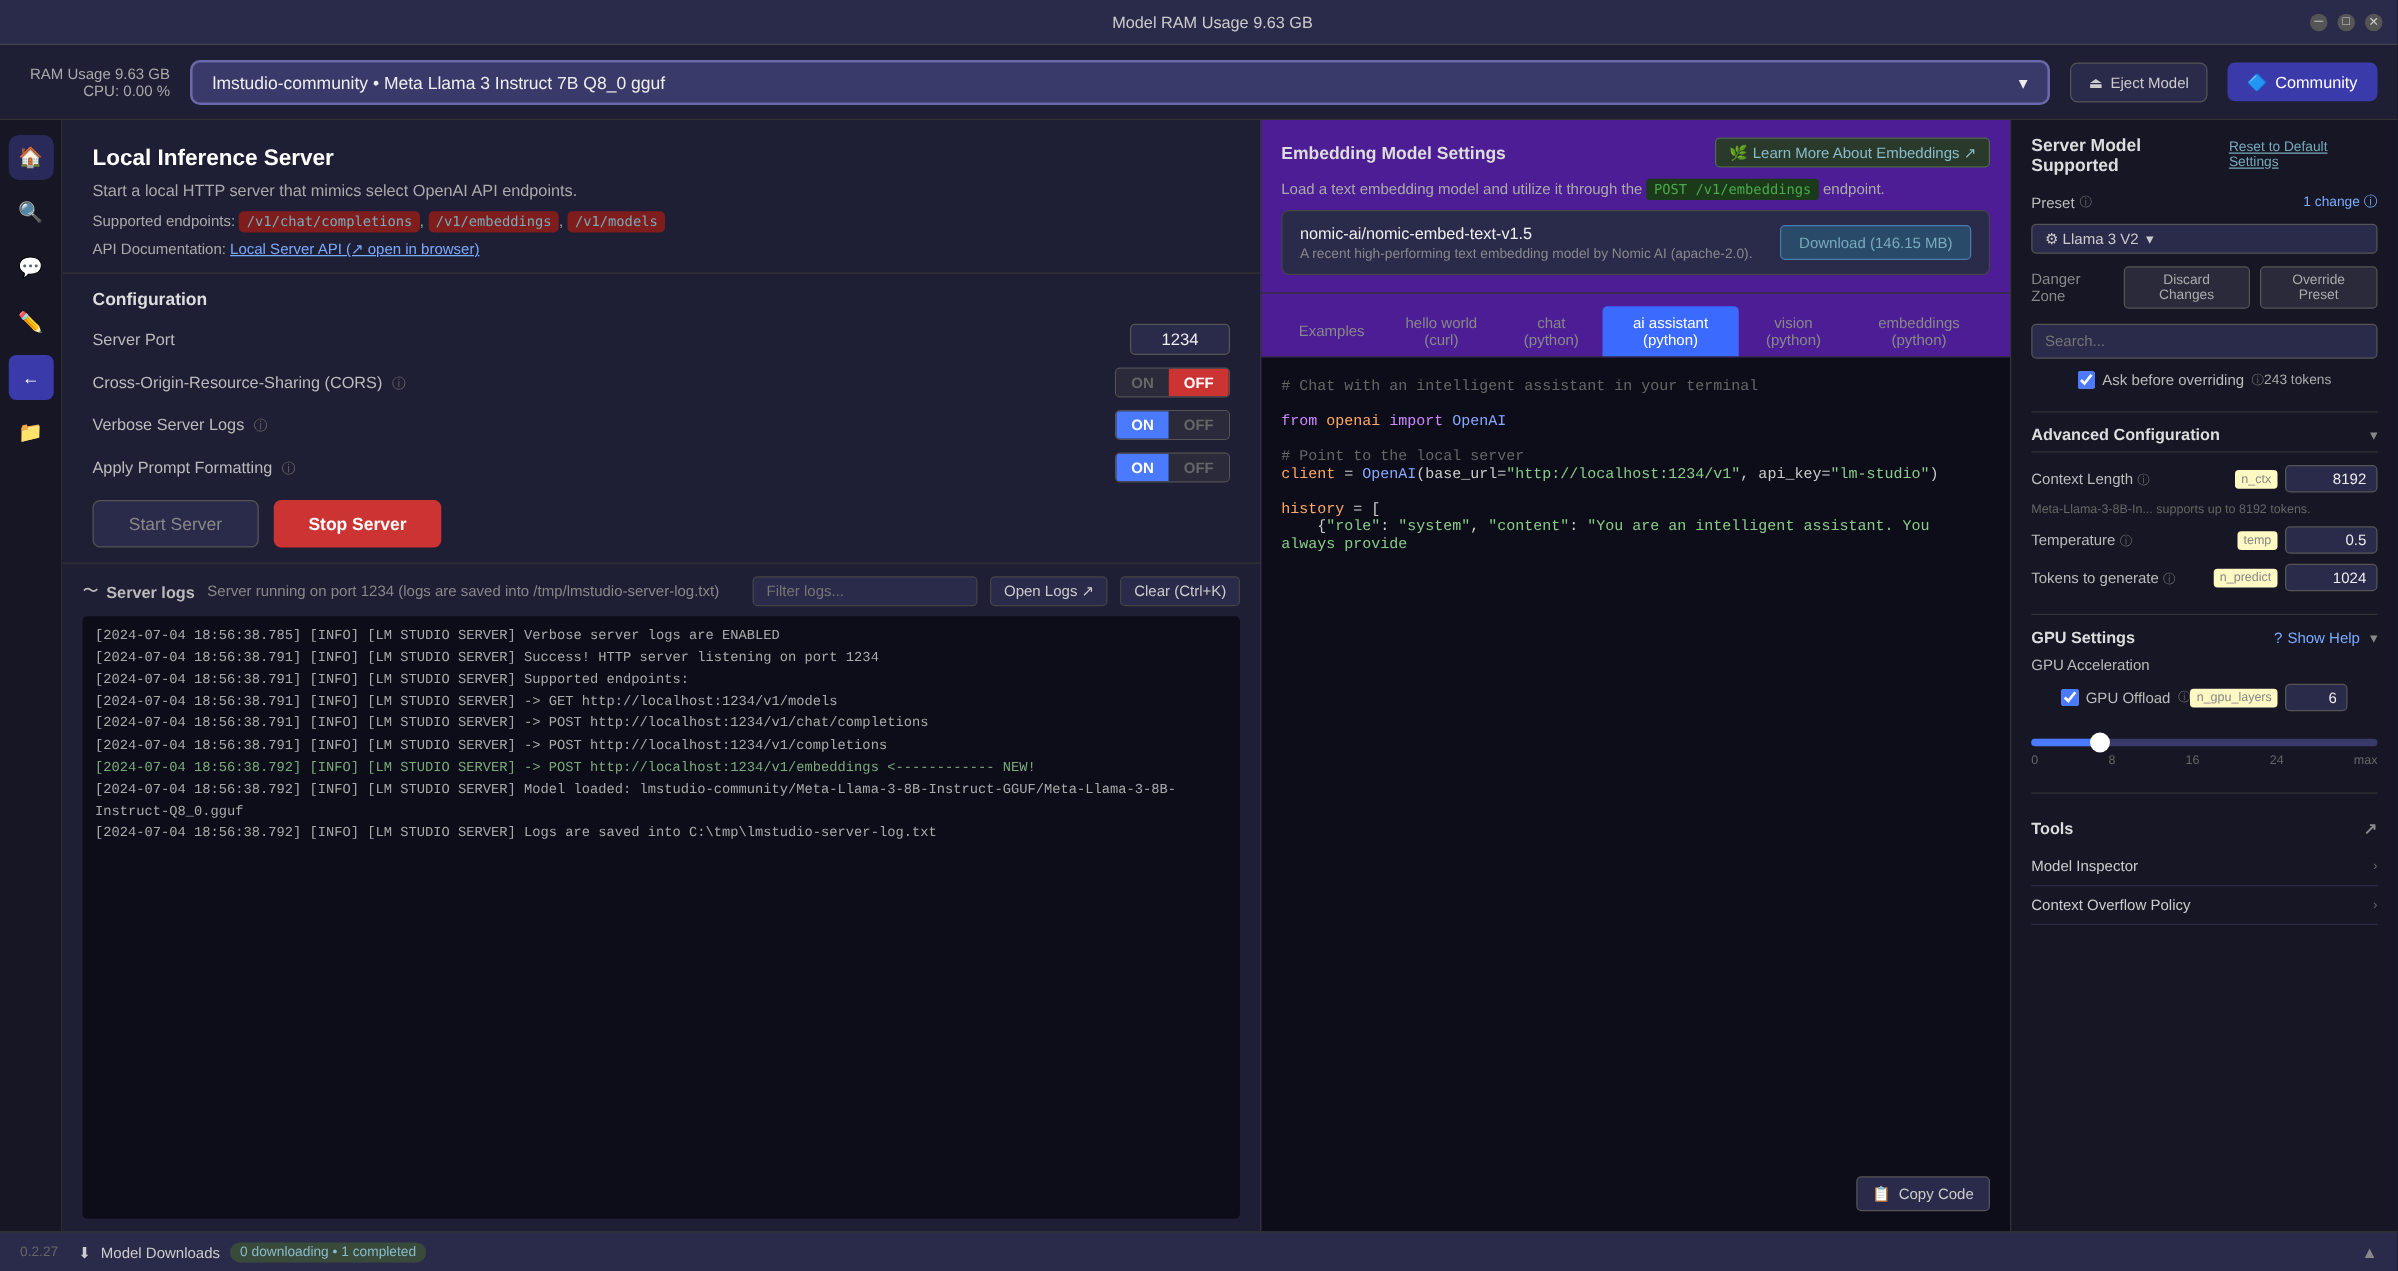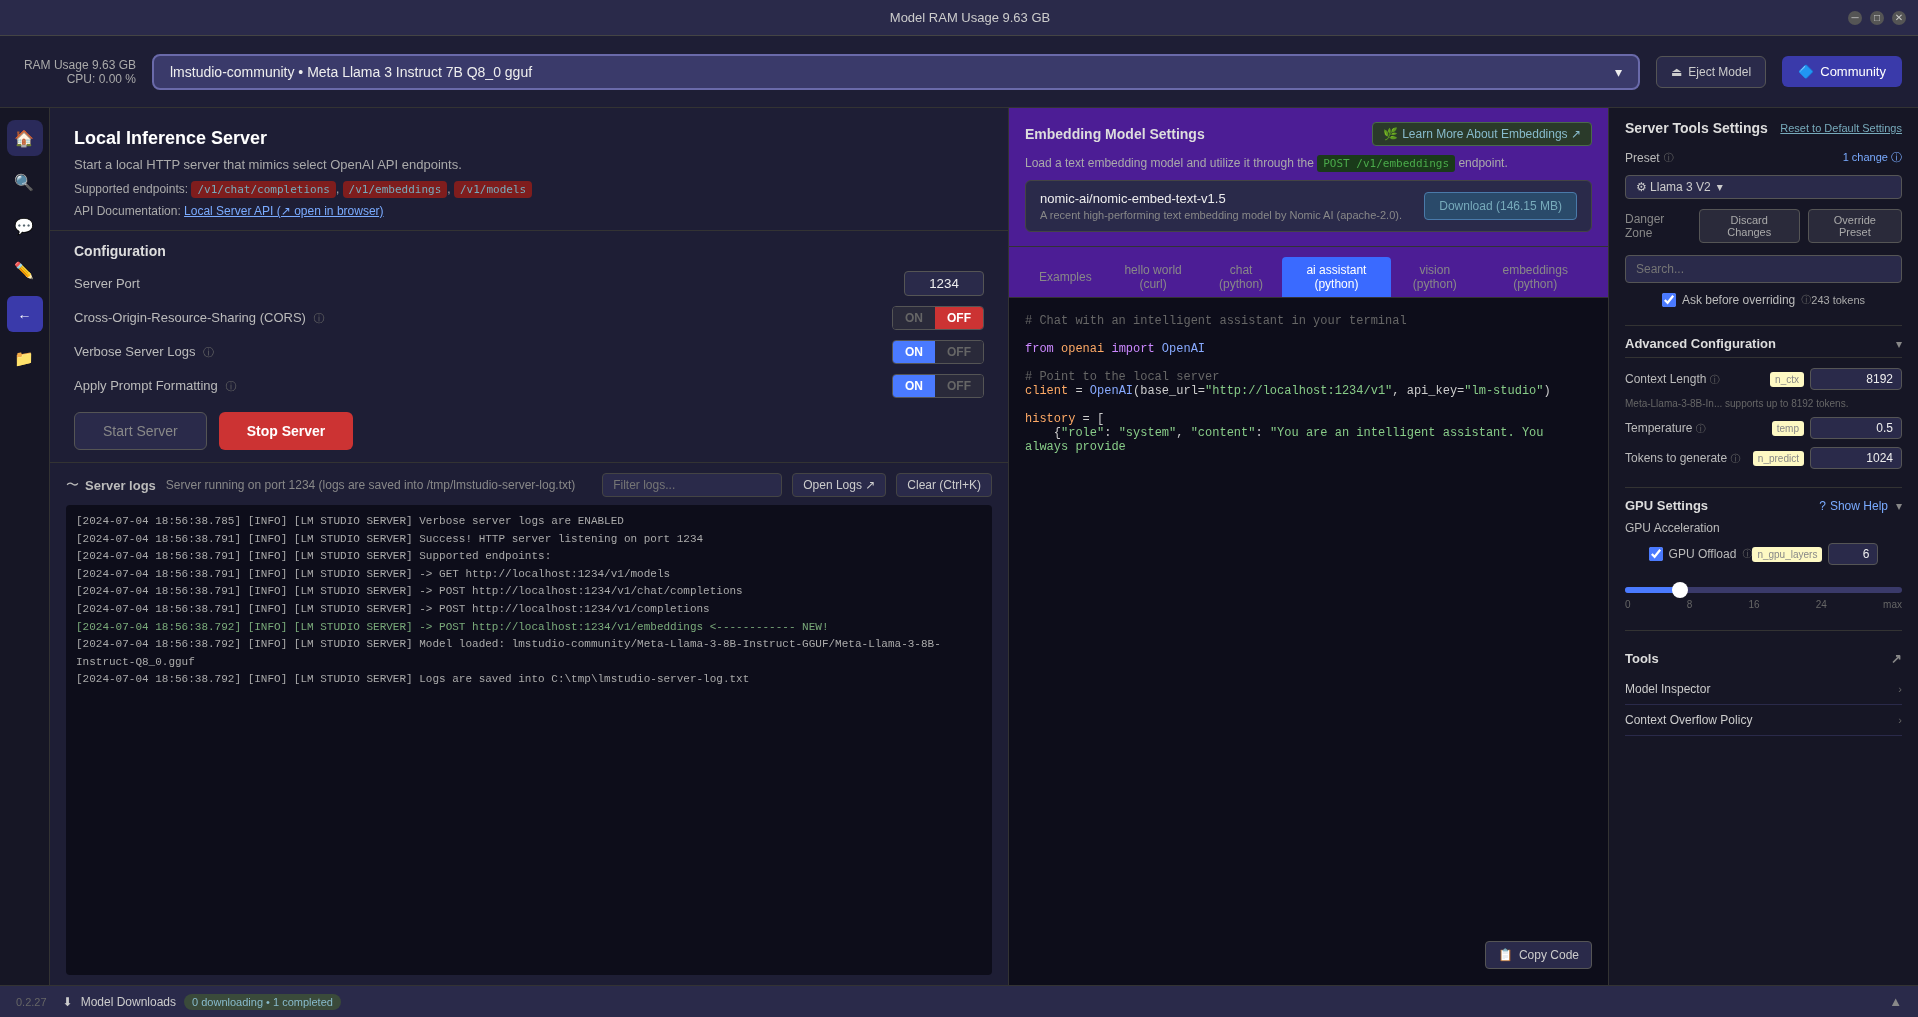--- a/index.html
+++ b/index.html
@@ -18,21 +18,21 @@
     #title-bar .title { color: #ccc; font-size: 13px; flex: 1; text-align: center; }
     #title-bar .window-controls { display: flex; gap: 8px; }
     #title-bar .win-btn { width: 14px; height: 14px; border-radius: 50%; border: none; cursor: pointer; background: #555; display: flex; align-items: center; justify-content: center; color: #ccc; font-size: 10px; }
     #title-bar .win-close { background: #555; }
 
     
     #app { display: flex; flex-direction: column; height: calc(1017px - 36px); }
 
     
     #top-bar {
-      height: 72px;
+      height: 60px;
       background: #1e1e35;
       display: flex;
       align-items: center;
       padding: 0 16px;
       gap: 16px;
       border-bottom: 1px solid #333;
     }
     #top-bar .ram-info { font-size: 12px; color: #aaa; min-width: 120px; text-align: right; }
     #top-bar .model-selector {
       flex: 1;
@@ -408,21 +408,21 @@
     .param-row { display: flex; align-items: center; justify-content: space-between; margin-bottom: 8px; }
     .param-label { color: #bbb; font-size: 12px; }
     .param-input-group { display: flex; align-items: center; gap: 6px; }
     .param-tag { color: #888; font-size: 10px; background: #fef9c3; padding: 2px 5px; border-radius: 3px; }
     .param-input {
       background: #2a2a4a;
       border: 1px solid #555;
       border-radius: 4px;
       padding: 3px 8px;
       color: #eee;
-      width: 92px;
+      width: 74px;
       font-size: 12px;
       text-align: right;
     }
     .param-note { color: #666; font-size: 10px; margin-bottom: 8px; }
 
     .section-divider { border-top: 1px solid #333; margin: 10px 0; }
 
     .gpu-section-header { display: flex; align-items: center; justify-content: space-between; margin-bottom: 8px; }
     .gpu-title { color: #ddd; font-size: 13px; font-weight: bold; }
     .collapse-btn { color: #888; cursor: pointer; font-size: 12px; background: none; border: none; }
@@ -672,21 +672,21 @@
           <button class="copy-code-btn">
             <span>📋</span>
             <span>Copy Code</span>
           </button>
         </div>
       </div>
     </div>
 
     <div id="settings-panel">
       <div class="settings-header">
-        <span class="settings-title">Server Tools Settings</span>
+        <span class="settings-title">Server Model Supported</span>
         <a class="reset-link">Reset to Default Settings</a>
       </div>
 
       <div class="settings-row">
         <span class="settings-label">
           <span>Preset</span>
           <span class="info-dot">ⓘ</span>
         </span>
         <span class="change-badge">1 change ⓘ</span>
       </div>

